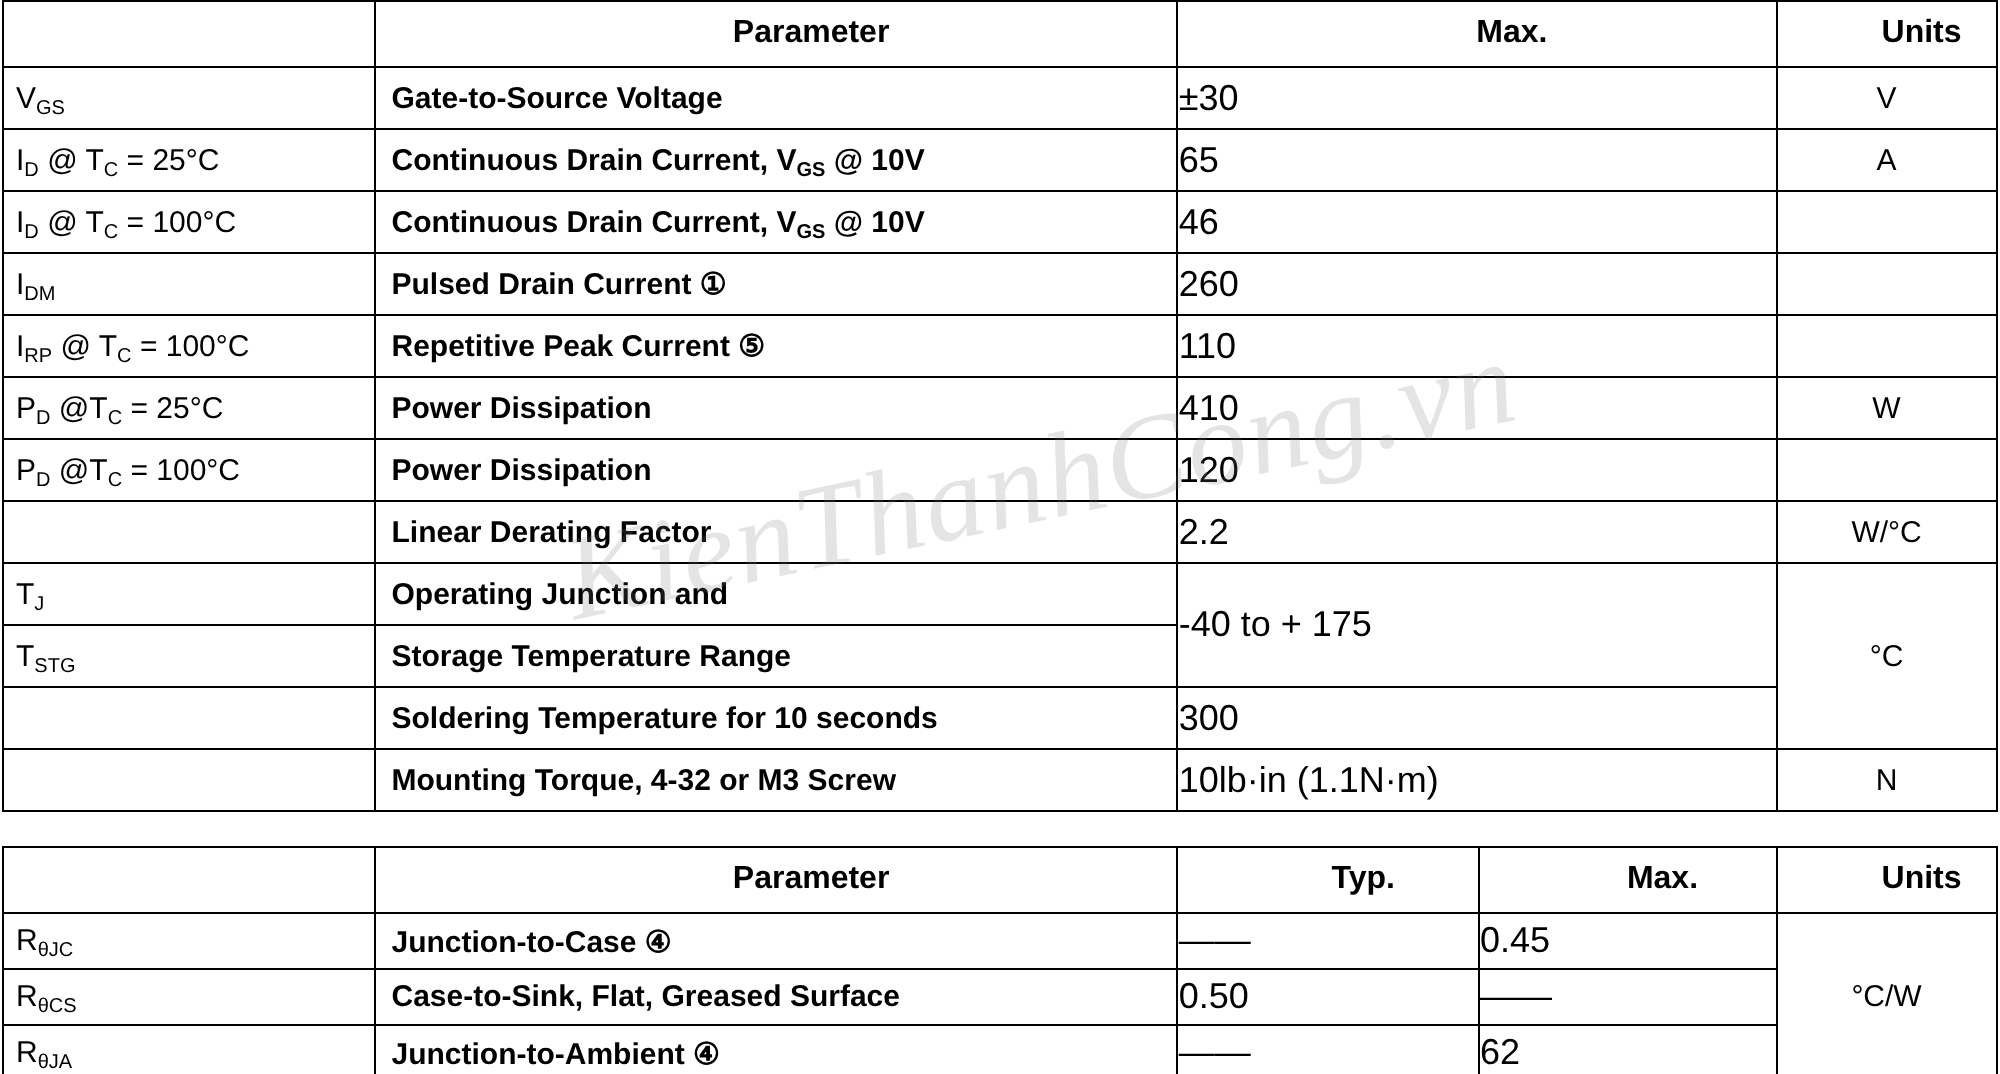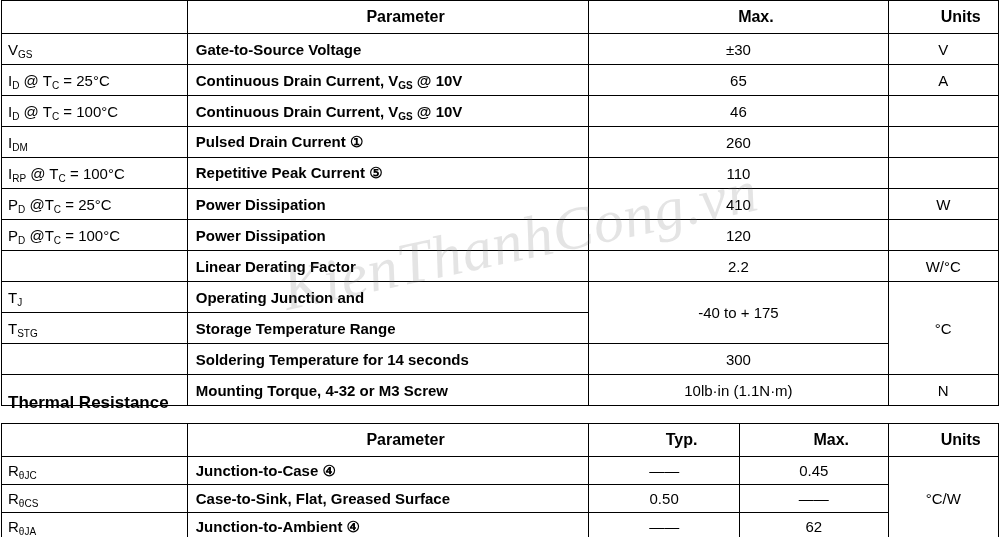--- a/index.html
+++ b/index.html
@@ -92,22 +92,22 @@
     text-align: left;
     font-size: 15px;
   }
   .param {
     padding-left: 8px;
     text-align: left;
     font-size: 15px;
     font-weight: bold;
   }
   .val {
-    text-align: center;
-    font-size: 15px;
+    text-align: left;
+    font-size: 18px;
   }
   .units {
     text-align: center;
     font-size: 15px;
   }
   .blank { }
 
   sub {
     font-size: 10px;
     vertical-align: baseline;
@@ -235,34 +235,33 @@
 
       <tr class="row">
         <td class="sym">
           <span>T</span><sub>STG</sub>
         </td>
         <td class="param">Storage Temperature Range</td>
       </tr>
 
       <tr class="row">
         <td class="sym blank"></td>
-        <td class="param">Soldering Temperature for 14 seconds</td>
+        <td class="param">Soldering Temperature for 10 seconds</td>
         <td class="val">300</td>
       </tr>
 
       <tr class="row">
         <td class="sym blank"></td>
         <td class="param">Mounting Torque, 4-32 or M3 Screw</td>
         <td class="val">10lb·in (1.1N·m)</td>
         <td class="units">N</td>
       </tr>
     </tbody>
   </table>
 
-  <div class="section-title">Thermal Resistance</div>
 
   <table class="thermal">
     <colgroup>
       <col class="c-sym">
         <col class="c-param">
         <col class="c-typ">
         <col class="c-max">
         <col class="c-units">
     </colgroup>
     <tbody>

